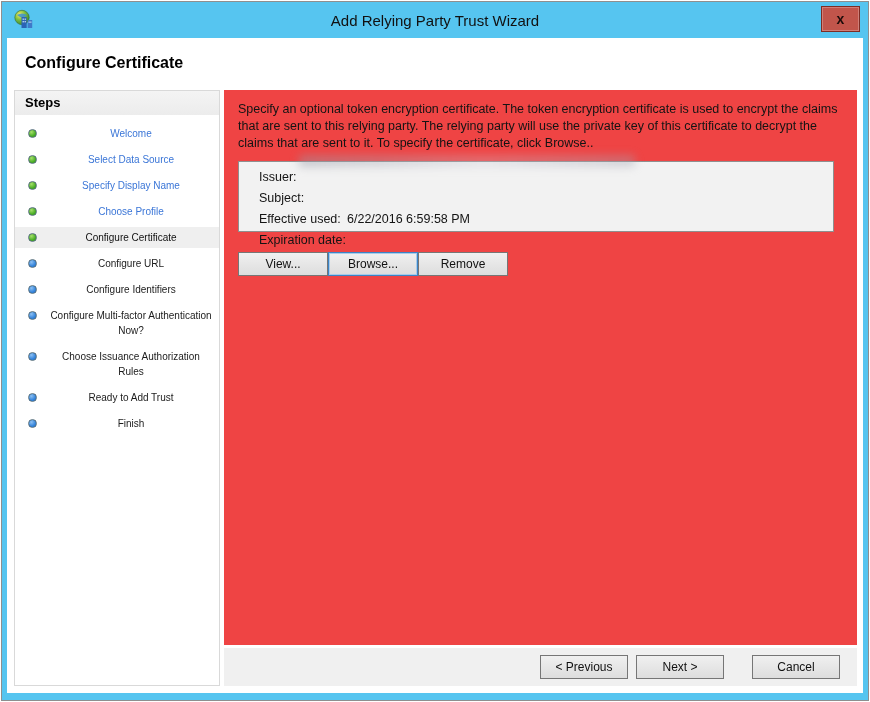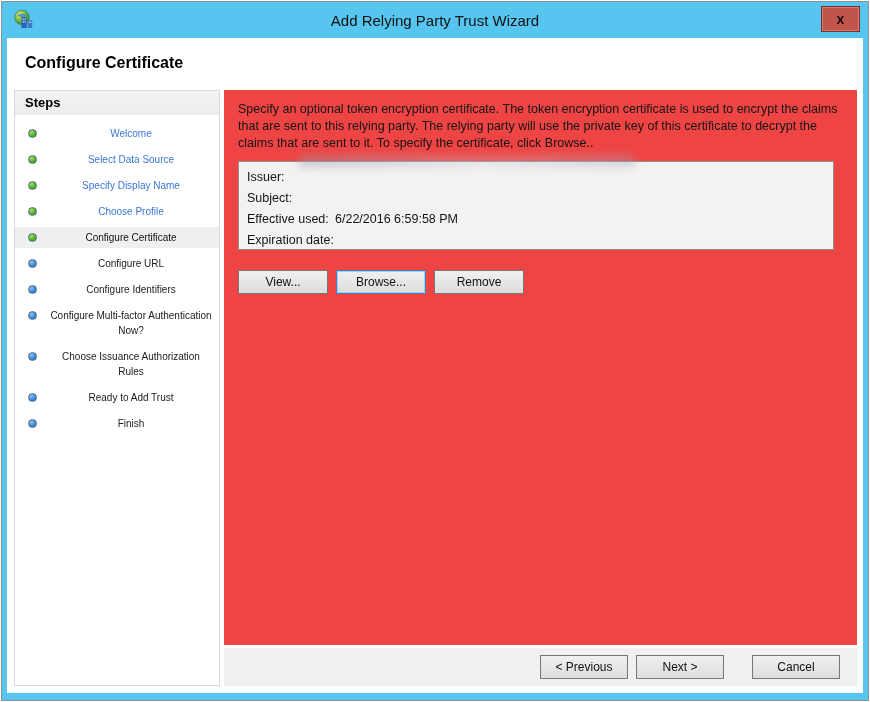--- a/index.html
+++ b/index.html
@@ -83,22 +83,22 @@
   li.current .step-label{color:#111;}
 
   
   .main{flex:1;display:flex;flex-direction:column;min-width:0;}
   .main-content{
     flex:1;background:#ef4444;padding:11px 14px;position:relative;
   }
   .intro-text{font-size:12.5px;line-height:1.36;color:#141414;max-width:608px;}
 
   .cert-box{
-    position:relative;margin-top:9px;width:596px;height:89px;
-    border:1px solid #8f8f8f;background:#f2f2f2;padding:5px 8px;
+    position:relative;margin-top:9px;width:596px;height:71px;
+    border:1px solid #8f8f8f;background:#f2f2f2;padding:5px 20px;
   }
   .cert-row{display:grid;grid-template-columns:88px 1fr;line-height:21px;}
   .cert-label,.cert-value{font-size:12.5px;color:#141414;white-space:nowrap;}
   .annotation{
     position:absolute;left:42px;top:12px;right:6px;
     font-family:"Liberation Serif",serif;font-style:italic;font-weight:600;
     font-size:15px;color:#151515;white-space:nowrap;
   }
   .redaction{
     position:absolute;left:60px;top:-7px;width:336px;height:12px;
@@ -106,21 +106,21 @@
     filter:blur(4px);border-radius:4px;
   }
 
   .btn{
     font-family:"Liberation Sans",sans-serif;font-size:12px;color:#111;
     background:linear-gradient(#f0f0f0,#dddddd);
     border:1px solid #767676;height:24px;min-width:90px;
     padding:0 10px;text-align:center;cursor:pointer;
   }
   .btn.default{border:1px solid #3c84c5;box-shadow:inset 0 0 0 1px #a8ccea;}
-  .action-row{margin-top:20px;display:flex;gap:8px;}
+  .action-row{margin-top:20px;display:flex;}
 
   .footer{
     height:38px;margin-top:3px;background:#f0f0f0;
     display:flex;align-items:center;justify-content:flex-end;
     padding-right:17px;gap:8px;flex:0 0 38px;
   }
   .footer .btn{min-width:88px;}
   .footer .btn.cancel{margin-left:20px;}
 </style>
 </head>

